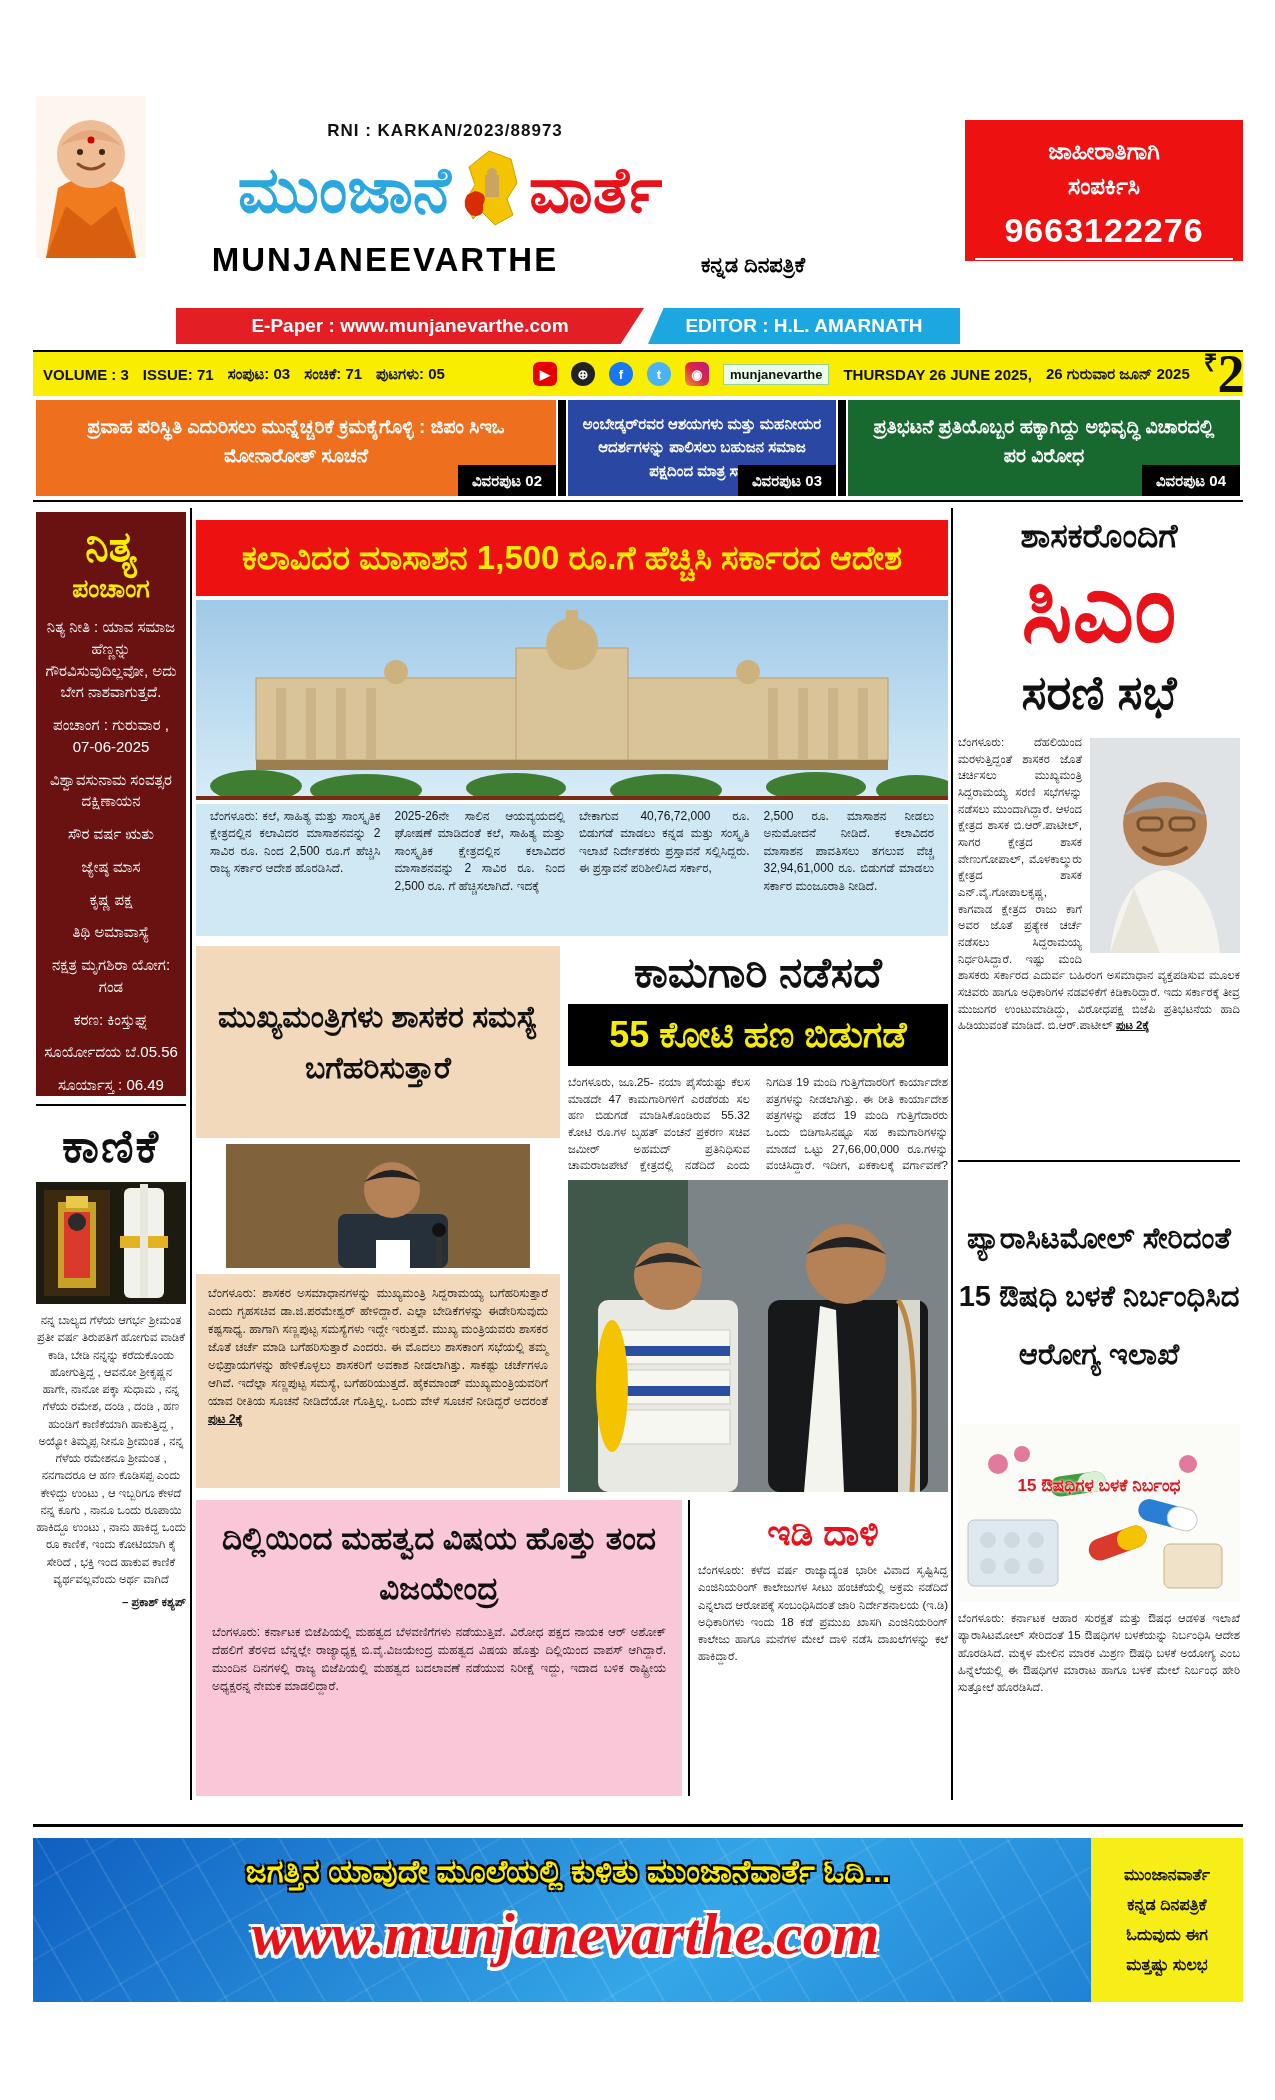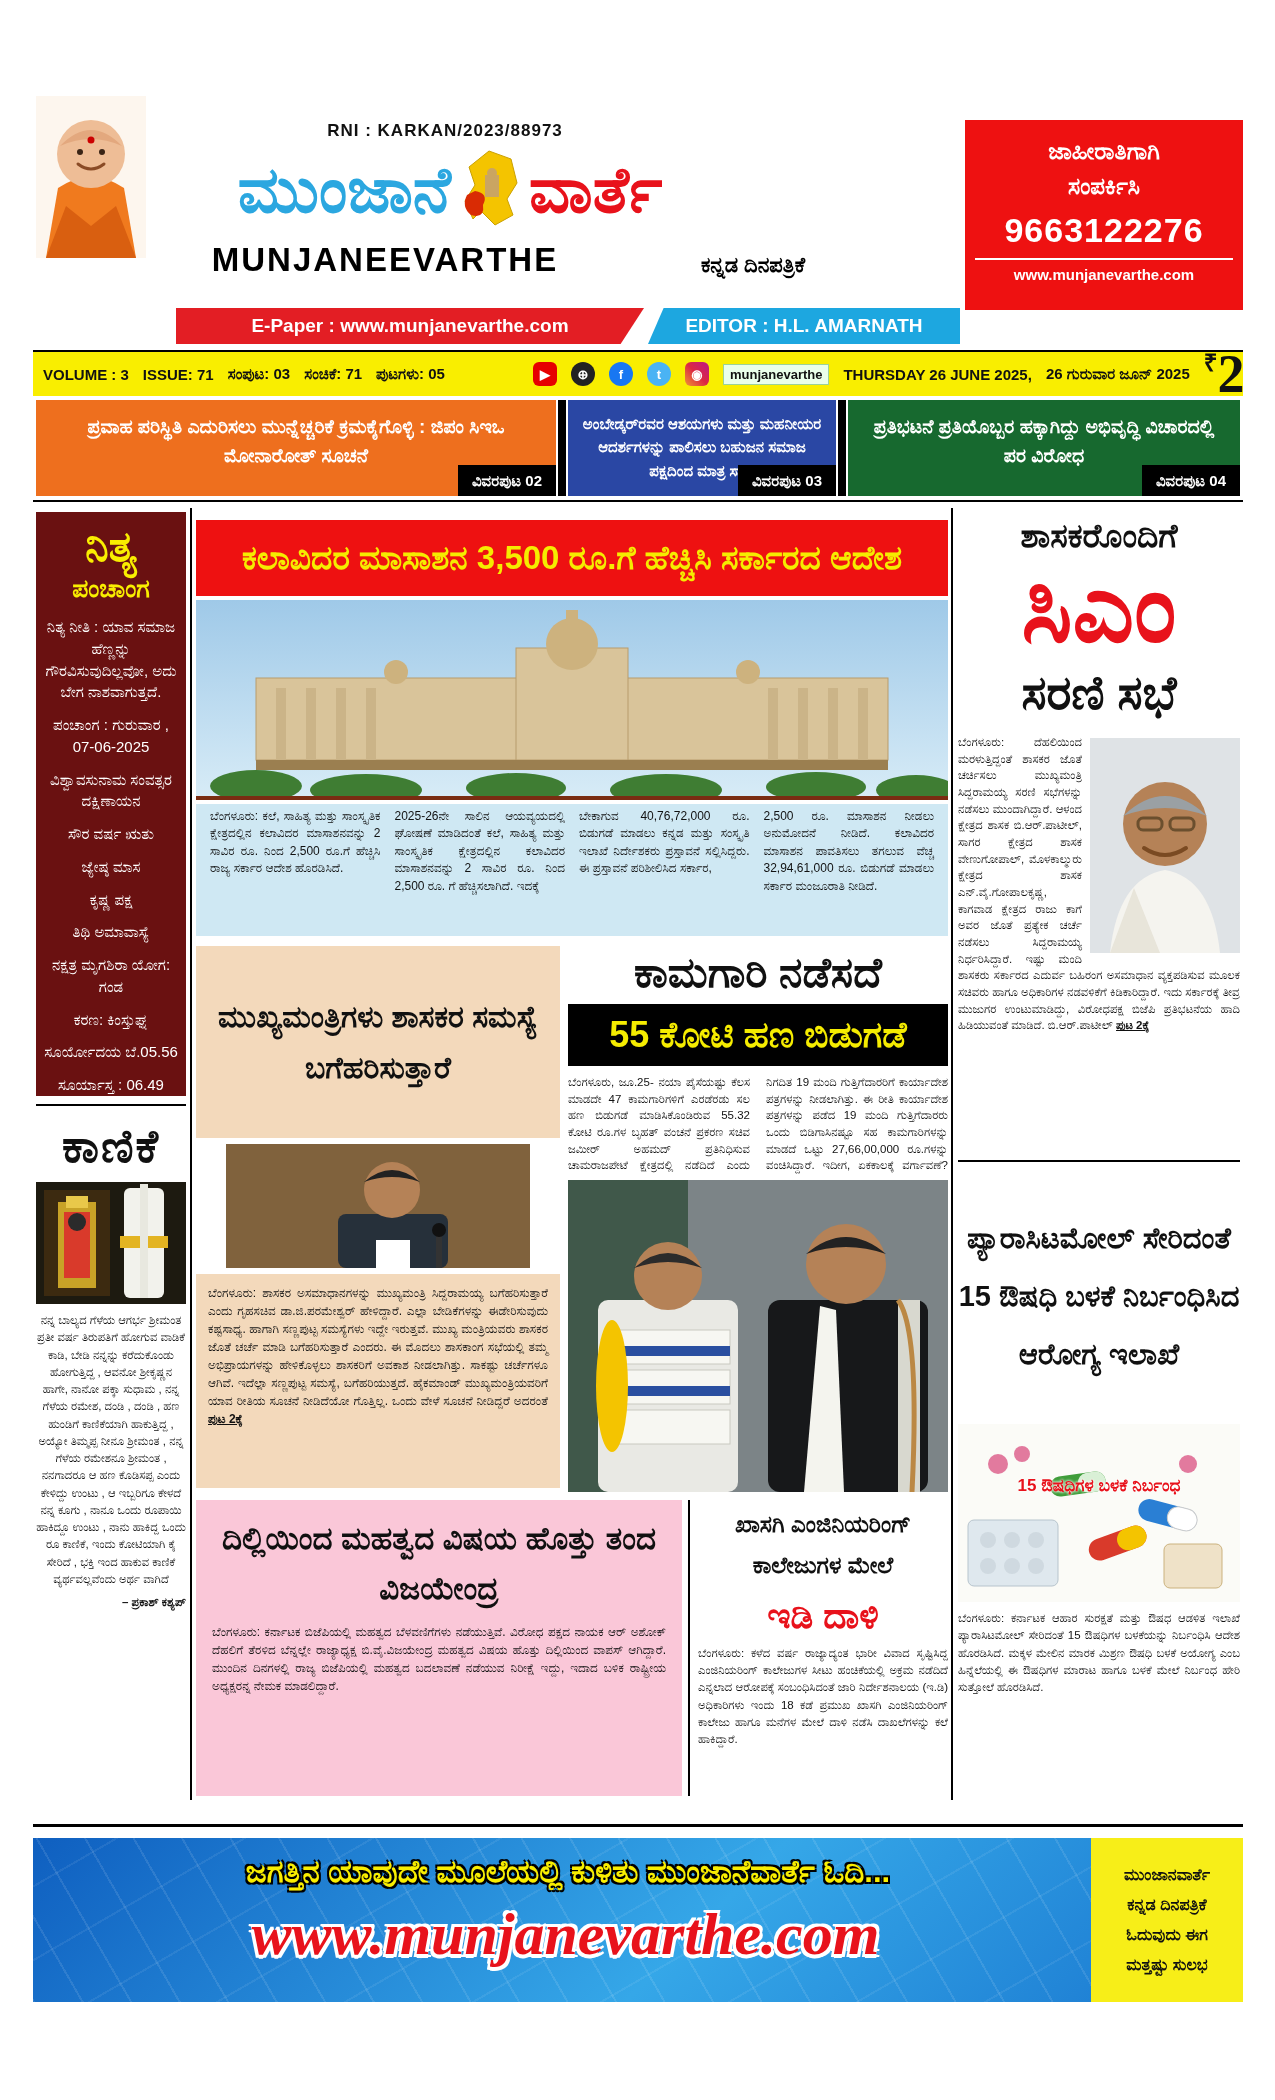--- a/index.html
+++ b/index.html
@@ -130,21 +130,21 @@
     </span>
     <span class="mast-kn2">ವಾರ್ತೆ</span>
   </div>
 
   <div class="abs mast-en ctr" style="left:150px;top:242px;width:470px;height:36px;">MUNJANEEVARTHE</div>
   <div class="abs mast-sub ctr" style="left:618px;top:250px;width:270px;height:30px;">ಕನ್ನಡ ದಿನಪತ್ರಿಕೆ</div>
 
   <div class="abs strip-blue ctr" style="left:648px;top:308px;width:312px;height:36px;">EDITOR : H.L. AMARNATH</div>
   <div class="abs strip-red ctr" style="left:176px;top:308px;width:468px;height:36px;">E-Paper : www.munjanevarthe.com</div>
 
-  <div class="abs ad-box" style="left:965px;top:120px;width:278px;height:190px;text-align:center;">
+  <div class="abs ad-box" style="left:965px;top:120px;width:278px;height:141px;text-align:center;">
     <div class="l1">ಜಾಹೀರಾತಿಗಾಗಿ</div>
     <div class="l1">ಸಂಪರ್ಕಿಸಿ</div>
     <div class="ad-phone">9663122276</div>
     <div class="ad-site">www.munjanevarthe.com</div>
   </div>
 
   <div class="abs infobar" style="left:33px;top:350px;width:1210px;height:46px;">
     <span class="t">VOLUME : 3</span>
     <span class="t">ISSUE: 71</span>
     <span class="t">ಸಂಪುಟ: 03</span>
@@ -219,21 +219,21 @@
       <rect x="84" y="54" width="48" height="12" fill="#e3b422"></rect>
       <rect x="104" y="2" width="8" height="114" fill="#e8e8df"></rect>
     </svg>
   </div>
 
   <div class="abs kanike-body" style="left:36px;top:1312px;width:150px;height:478px;overflow:hidden;">
     <span>ನನ್ನ ಬಾಲ್ಯದ ಗೆಳೆಯ ಆಗರ್ಭ ಶ್ರೀಮಂತ ಪ್ರತೀ ವರ್ಷ ತಿರುಪತಿಗೆ ಹೋಗುವ ವಾಡಿಕೆ ಕಾಡಿ, ಬೇಡಿ ನನ್ನನ್ನು ಕರೆದುಕೊಂಡು ಹೋಗುತ್ತಿದ್ದ , ಆವನೋ ಶ್ರೀಕೃಷ್ಣನ ಹಾಗೇ, ನಾನೋ ಪಕ್ಕಾ ಸುಧಾಮ , ನನ್ನ ಗೆಳೆಯ ರಮೇಶ, ದಂಡಿ , ದಂಡಿ , ಹಣ ಹುಂಡಿಗೆ ಕಾಣಿಕೆಯಾಗಿ ಹಾಕುತ್ತಿದ್ದ , ಅಯ್ಯೋ ತಿಮ್ಮಪ್ಪ ನೀನೂ ಶ್ರೀಮಂತ , ನನ್ನ ಗೆಳೆಯ ರಮೇಶನೂ ಶ್ರೀಮಂತ , ನನಗಾದರೂ ಆ ಹಣ ಕೊಡಿಸಪ್ಪ ಎಂದು ಕೇಳಿದ್ದು ಉಂಟು , ಆ ಇಬ್ಬರಿಗೂ ಕೇಳದೆ ನನ್ನ ಕೂಗು , ನಾನೂ ಒಂದು ರೂಪಾಯಿ ಹಾಕಿದ್ದೂ ಉಂಟು , ನಾನು ಹಾಕಿದ್ದ ಒಂದು ರೂ ಕಾಣಿಕೆ, ಇಂದು ಕೋಟಿಯಾಗಿ ಕೈ ಸೇರಿದೆ , ಭಕ್ತಿ ಇಂದ ಹಾಕುವ ಕಾಣಿಕೆ ವ್ಯರ್ಥವಲ್ಲವೆಂದು ಅರ್ಥ ವಾಗಿದೆ</span>
     <div class="kanike-by">– ಪ್ರಕಾಶ್ ಕಶ್ಯಪ್</div>
   </div>
 
-  <div class="abs lead-banner ctr" style="left:196px;top:520px;width:752px;height:76px;">ಕಲಾವಿದರ ಮಾಸಾಶನ 3,500 ರೂ.ಗೆ ಹೆಚ್ಚಿಸಿ ಸರ್ಕಾರದ ಆದೇಶ</div>
+  <div class="abs lead-banner ctr" style="left:196px;top:520px;width:752px;height:76px;">ಕಲಾವಿದರ ಮಾಸಾಶನ 1,500 ರೂ.ಗೆ ಹೆಚ್ಚಿಸಿ ಸರ್ಕಾರದ ಆದೇಶ</div>
 
   <div class="abs" style="left:196px;top:600px;width:752px;height:200px;">
     <svg width="752" height="200" xmlns="http://www.w3.org/2000/svg">
       <defs>
           <linearGradient id="sky" x1="0" y1="0" x2="0" y2="1">
         <stop offset="0" stop-color="#9fc9e8"></stop>
             <stop offset="1" stop-color="#d8ecf7"></stop>
           </linearGradient>
         </defs>
       <rect width="752" height="200" fill="url(#sky)"></rect>
@@ -325,21 +325,20 @@
     </svg>
   </div>
 
   <div class="abs pink" style="left:196px;top:1500px;width:486px;height:296px;">
     <div class="pt">ದಿಲ್ಲಿಯಿಂದ ಮಹತ್ವದ ವಿಷಯ ಹೊತ್ತು ತಂದ ವಿಜಯೇಂದ್ರ</div>
     <div class="pb">ಬೆಂಗಳೂರು: ಕರ್ನಾಟಕ ಬಿಜೆಪಿಯಲ್ಲಿ ಮಹತ್ವದ ಬೆಳವಣಿಗೆಗಳು ನಡೆಯುತ್ತಿವೆ. ವಿರೋಧ ಪಕ್ಷದ ನಾಯಕ ಆರ್ ಅಶೋಕ್ ದೆಹಲಿಗೆ ತೆರಳಿದ ಬೆನ್ನಲ್ಲೇ ರಾಜ್ಯಾಧ್ಯಕ್ಷ ಬಿ.ವೈ.ವಿಜಯೇಂದ್ರ ಮಹತ್ವದ ವಿಷಯ ಹೊತ್ತು ದಿಲ್ಲಿಯಿಂದ ವಾಪಸ್ ಆಗಿದ್ದಾರೆ. ಮುಂದಿನ ದಿನಗಳಲ್ಲಿ ರಾಜ್ಯ ಬಿಜೆಪಿಯಲ್ಲಿ ಮಹತ್ವದ ಬದಲಾವಣೆ ನಡೆಯುವ ನಿರೀಕ್ಷೆ ಇದ್ದು, ಇದಾದ ಬಳಿಕ ರಾಷ್ಟ್ರೀಯ ಅಧ್ಯಕ್ಷರನ್ನ ನೇಮಕ ಮಾಡಲಿದ್ದಾರೆ.</div>
   </div>
   <div class="abs vline" style="left:688px;top:1500px;height:296px;"></div>
 
   <div class="abs" style="left:698px;top:1504px;width:250px;height:292px;overflow:hidden;">
-    <div class="ed-title">ಖಾಸಗಿ ಎಂಜಿನಿಯರಿಂಗ್ ಕಾಲೇಜುಗಳ ಮೇಲೆ</div>
     <div class="ed-red">ಇಡಿ ದಾಳಿ</div>
     <div class="ed-body">ಬೆಂಗಳೂರು: ಕಳೆದ ವರ್ಷ ರಾಜ್ಯಾದ್ಯಂತ ಭಾರೀ ವಿವಾದ ಸೃಷ್ಟಿಸಿದ್ದ ಎಂಜಿನಿಯರಿಂಗ್ ಕಾಲೇಜುಗಳ ಸೀಟು ಹಂಚಿಕೆಯಲ್ಲಿ ಅಕ್ರಮ ನಡೆದಿದೆ ಎನ್ನಲಾದ ಆರೋಪಕ್ಕೆ ಸಂಬಂಧಿಸಿದಂತೆ ಜಾರಿ ನಿರ್ದೇಶನಾಲಯ (ಇ.ಡಿ) ಅಧಿಕಾರಿಗಳು ಇಂದು 18 ಕಡೆ ಪ್ರಮುಖ ಖಾಸಗಿ ಎಂಜಿನಿಯರಿಂಗ್ ಕಾಲೇಜು ಹಾಗೂ ಮನೆಗಳ ಮೇಲೆ ದಾಳಿ ನಡೆಸಿ ದಾಖಲೆಗಳನ್ನು ಕಲೆ ಹಾಕಿದ್ದಾರೆ.</div>
   </div>
 
   <div class="abs cm-kicker ctr" style="left:958px;top:514px;width:282px;height:44px;">ಶಾಸಕರೊಂದಿಗೆ</div>
   <div class="abs cm-red ctr" style="left:958px;top:556px;width:282px;height:104px;">ಸಿಎಂ</div>
   <div class="abs cm-black ctr" style="left:958px;top:662px;width:282px;height:62px;">ಸರಣಿ ಸಭೆ</div>
 
   <div class="abs cm-body" style="left:958px;top:734px;width:282px;height:418px;">
     <span style="float:right;width:150px;height:215px;margin:4px 0 6px 8px;display:block;">

